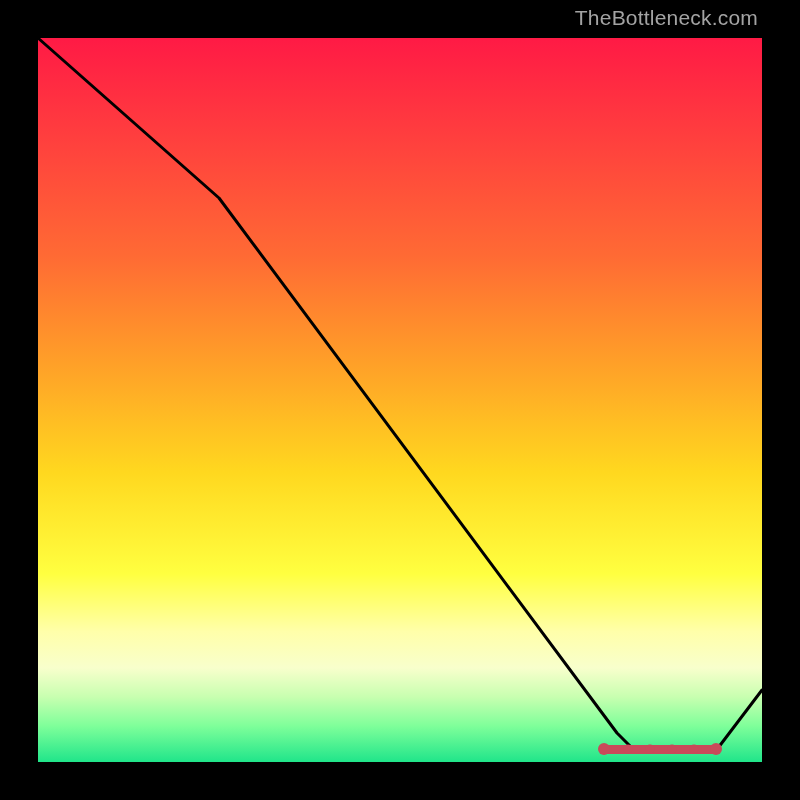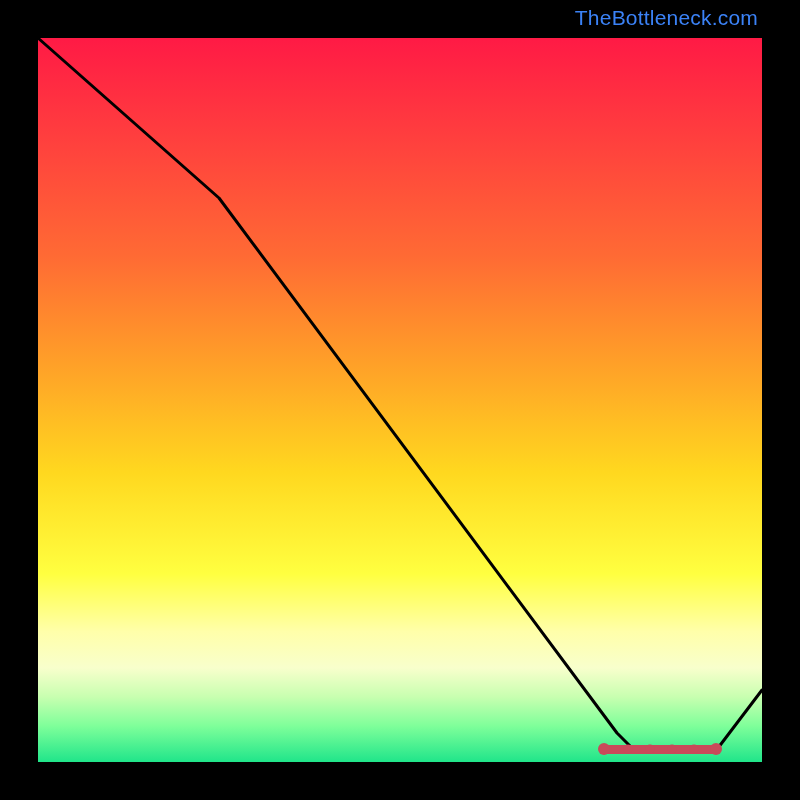--- a/index.html
+++ b/index.html
@@ -35,21 +35,21 @@
       #f8ffcc 87%,
       #c8ffb0 91%,
       #7fff9a 95%,
       #20e58a 100%
     );
   }
   .watermark {
     position: absolute;
     top: 6px;
     right: 42px;
-    color: #3b82f6;
+    color: #a3a3a3;
     font-size: 21px;
     letter-spacing: 0.2px;
     font-weight: 500;
   }
   svg.overlay {
     position: absolute;
     left: 38px;
     top: 38px;
     width: 724px;
     height: 724px;

